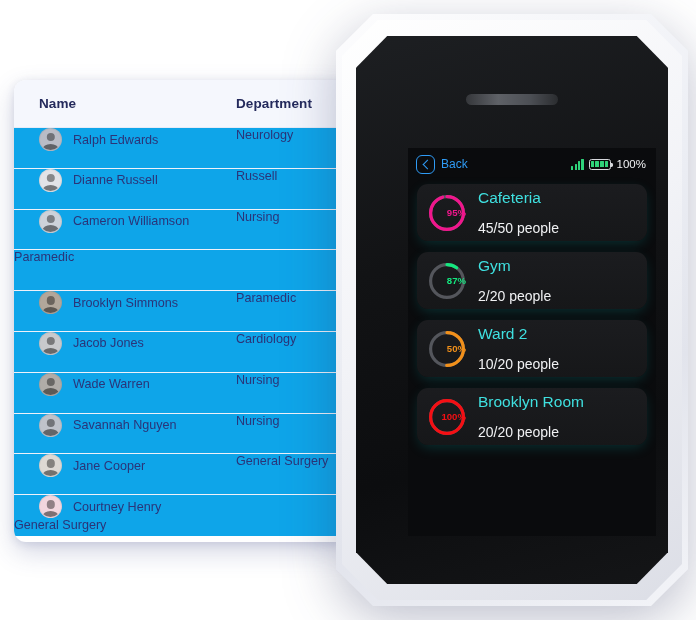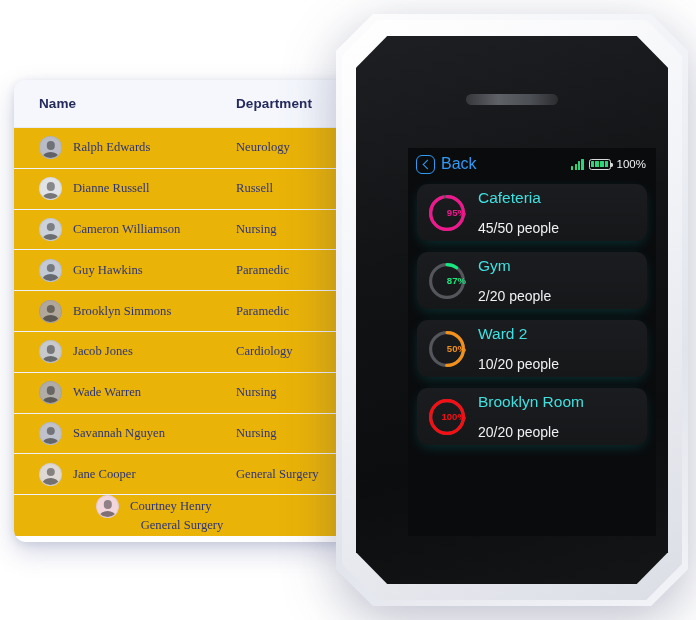--- a/index.html
+++ b/index.html
@@ -47,24 +47,23 @@
   #staff-table-head .hcell {
     font-size: 13.5px;
     font-weight: bold;
     color: #242a5c;
     letter-spacing: 0.1px;
   }
 
   .staff-row {
     height: 40.8px;
     display: flex;
-    align-items: center;
+    align-items: flex-start;
     border-bottom: 1px solid #eef1fa;
-    background: #eab308;
-    font-family: Liberation Serif, serif;
+    background: #0ea5e9;
   }
   .staff-row:last-child { border-bottom: none; flex-direction: column; }
 
   .staff-name-cell {
     width: 222px;
     padding-left: 25px;
     display: flex;
     align-items: center;
     gap: 11px;
   }
@@ -204,21 +203,21 @@
     position: absolute;
     left: 6.5px;
     top: 5.4px;
     width: 6px;
     height: 6px;
     border-left: 1.6px solid #2f9bf5;
     border-bottom: 1.6px solid #2f9bf5;
     transform: rotate(45deg);
   }
   #back-label {
-    font-size: 16px;
+    font-size: 12px;
     color: #2f9bf5;
   }
 
   #status-right {
     margin-left: auto;
     display: flex;
     align-items: center;
     gap: 5px;
   }
   #signal-icon {
@@ -357,24 +356,20 @@
           <div class="staff-dept">Russell</div>
         </div>
         <div class="staff-row">
           <div class="staff-name-cell">
             <div class="avatar" style="background: rgb(205, 210, 218);"></div>
             <span class="staff-name">Cameron Williamson</span>
           </div>
           <div class="staff-dept">Nursing</div>
         </div>
         <div class="staff-row">
-          <div class="staff-name-cell">
-            <div class="avatar" style="background: rgb(195, 202, 214);"></div>
-            <span class="staff-name">Guy Hawkins</span>
-          </div>
           <div class="staff-dept">Paramedic</div>
         </div>
         <div class="staff-row">
           <div class="staff-name-cell">
             <div class="avatar" style="background: rgb(178, 167, 155);"></div>
             <span class="staff-name">Brooklyn Simmons</span>
           </div>
           <div class="staff-dept">Paramedic</div>
         </div>
         <div class="staff-row">

